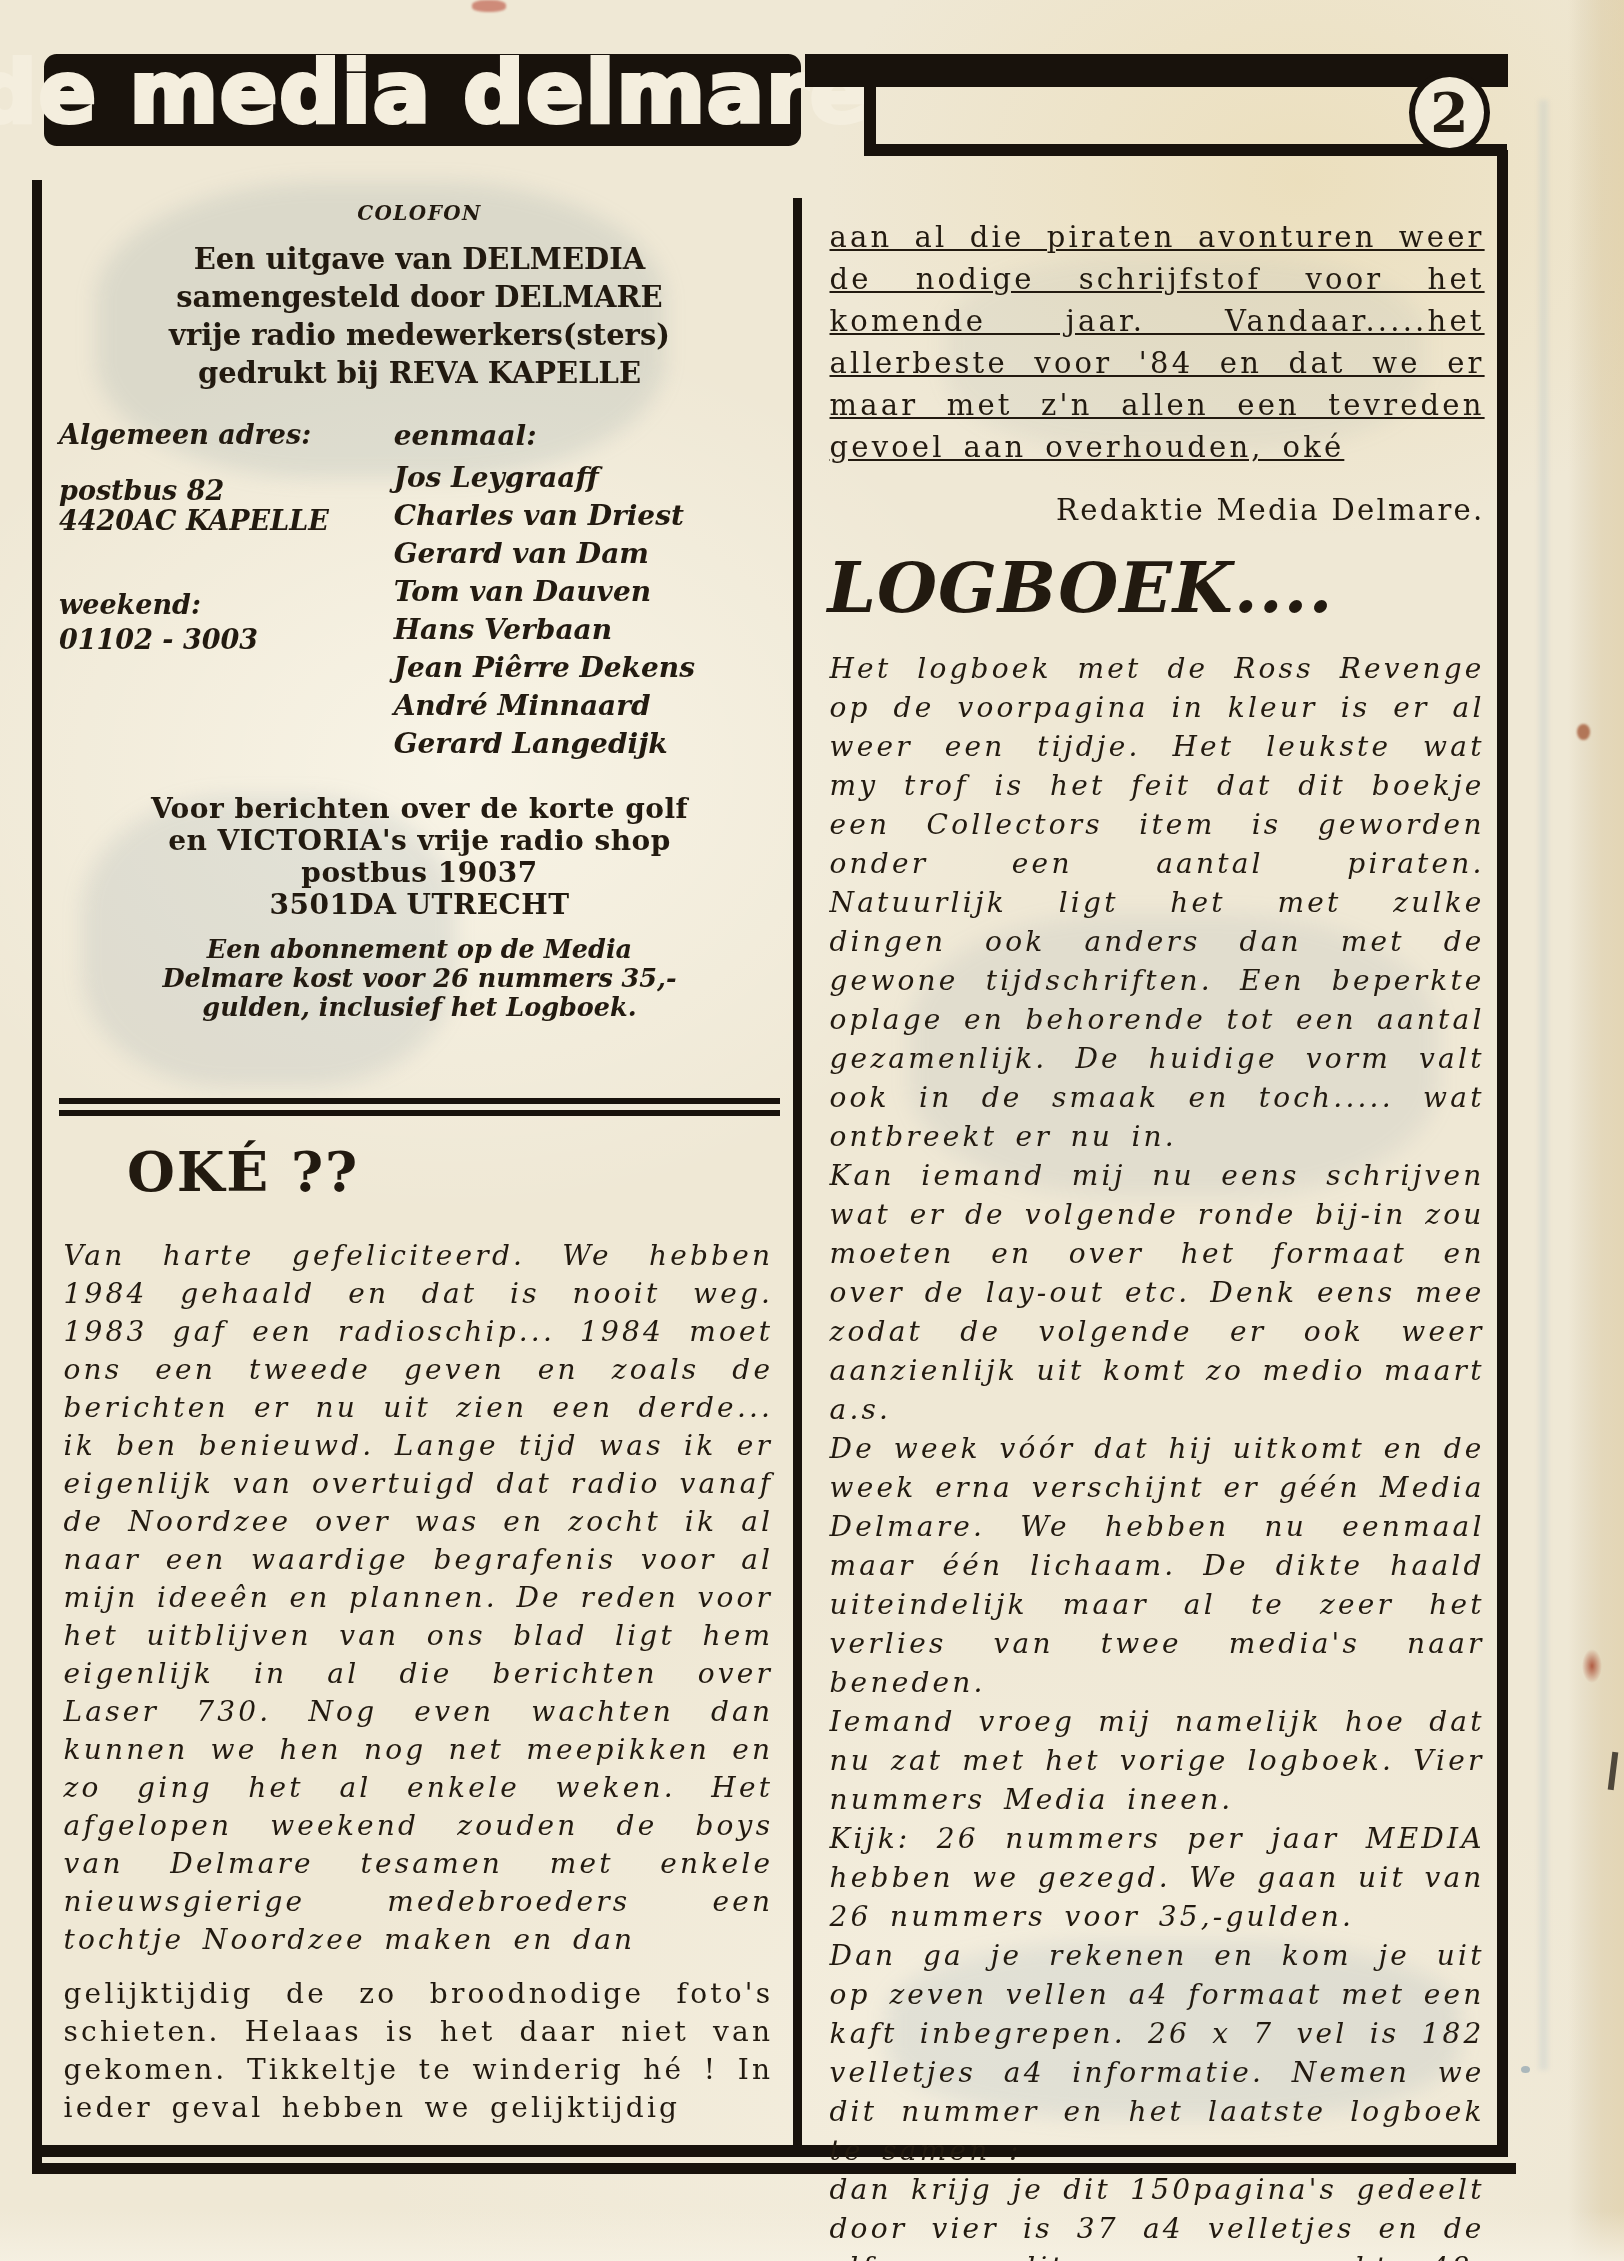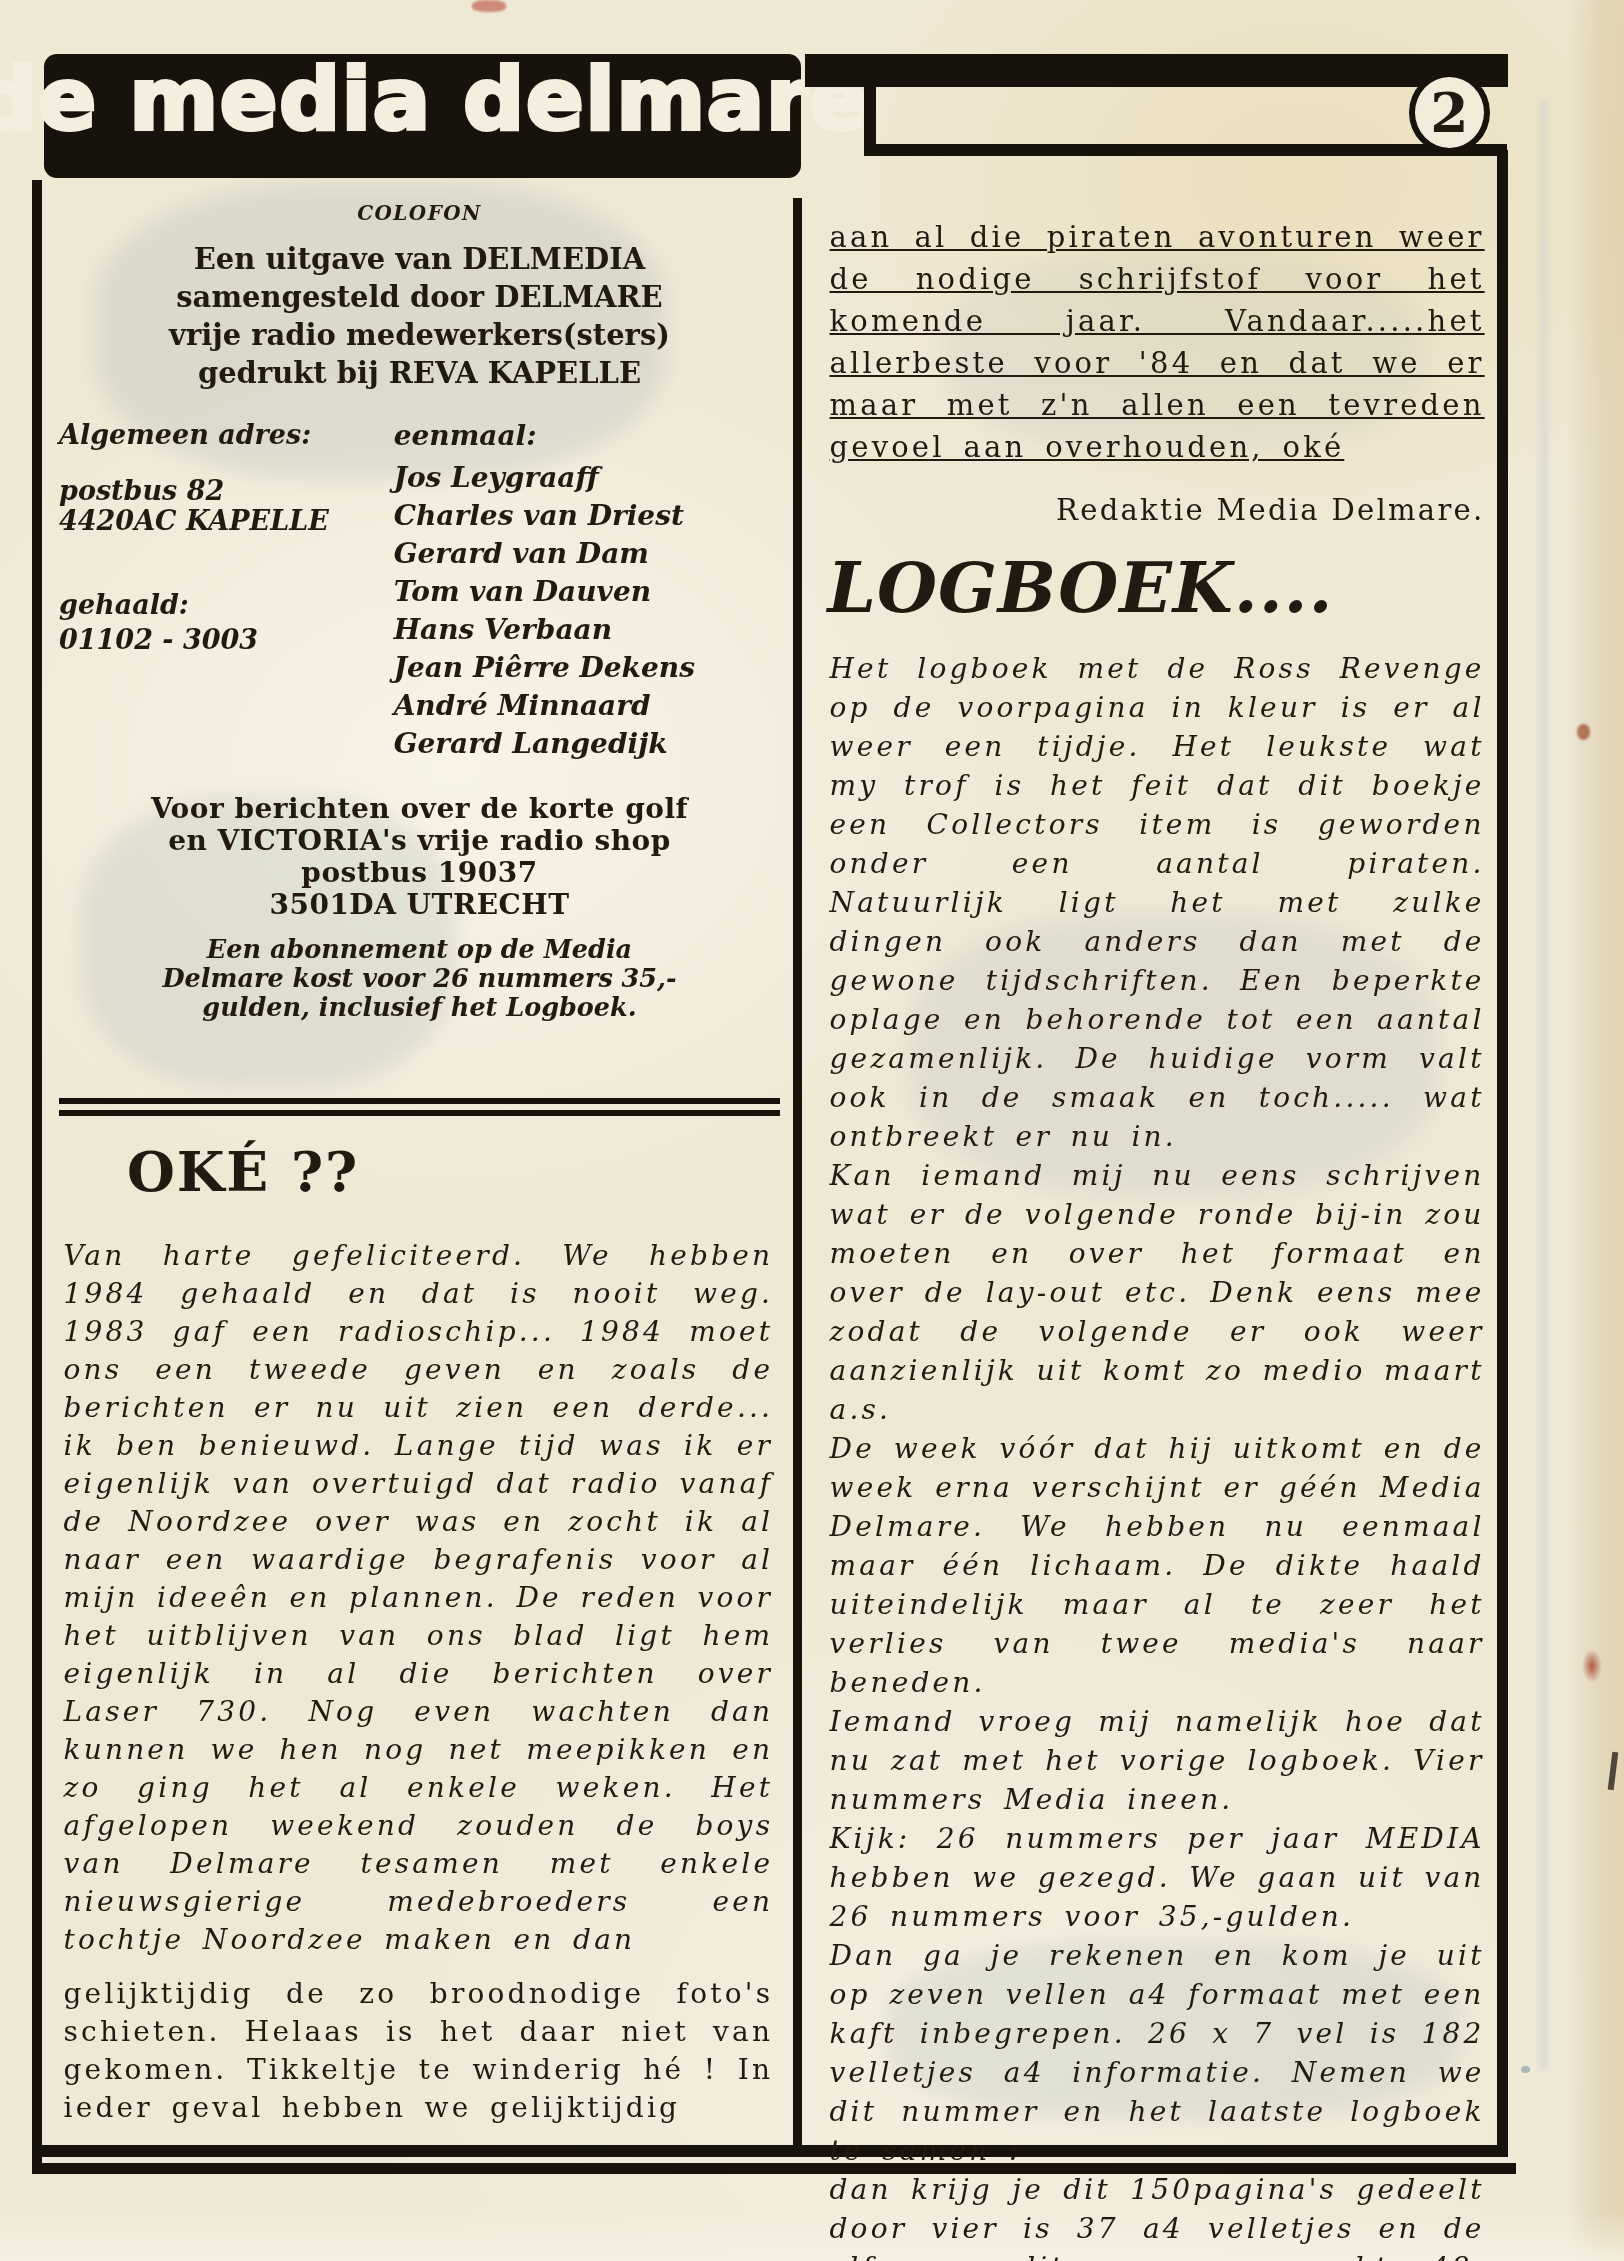--- a/index.html
+++ b/index.html
@@ -7,21 +7,21 @@
     position:relative;width:1624px;height:2261px;overflow:hidden;
     font-family:"DejaVu Serif","Liberation Serif",serif;color:#221a10;
     background:
       radial-gradient(819px 637px at 28% 34%, rgba(255,253,244,.55), rgba(255,253,244,0) 70%),
       radial-gradient(728px 546px at 80% 8%, rgba(232,214,166,.5), rgba(232,214,166,0) 65%),
       radial-gradient(910px 682px at 60% 90%, rgba(247,242,228,.6), rgba(247,242,228,0) 70%),
       linear-gradient(#efe8d5,#efe8d5);
   }
   .ink{background:#18120c;}
   
-  .masthead-box{position:absolute;left:44px;top:54px;width:757px;height:124px;background:#18120c;border-radius:12.7px;display:flex;align-items:flex-start;justify-content:center;}
+  .masthead-box{position:absolute;left:44px;top:54px;width:757px;height:92px;background:#18120c;border-radius:12.7px;display:flex;align-items:flex-end;justify-content:center;}
   .masthead-title{font-family:"DejaVu Sans","Liberation Sans",sans-serif;font-weight:bold;font-size:85px;color:#f4eede;-webkit-text-stroke:4.1px #f4eede;letter-spacing:1.8px;transform:translateY(-3.6px);white-space:nowrap;}
   .masthead-band{position:absolute;left:805px;top:54px;width:703px;height:33px;}
   .masthead-stub{position:absolute;left:864px;top:83px;width:12px;height:71px;}
   .masthead-rule{position:absolute;left:864px;top:144px;width:643px;height:12px;}
   .page-badge{position:absolute;left:1409px;top:71px;width:69px;height:71px;border:6.4px solid #18120c;border-radius:50%;background:#f2ebd9;display:flex;align-items:center;justify-content:center;font-size:55px;font-weight:bold;z-index:3;}
   
   .border-left{position:absolute;left:32px;top:180px;width:10px;height:1993px;}
   .border-right{position:absolute;left:1497px;top:150px;width:11px;height:2007px;}
   .col-divider{position:absolute;left:793px;top:198px;width:9px;height:1948px;}
   .brule1{position:absolute;left:32px;top:2145px;width:1476px;height:12px;}
@@ -115,21 +115,21 @@
     <p class="intro prelines">Een uitgave van DELMEDIA
 samengesteld door DELMARE
 vrije radio medewerkers(sters)
 gedrukt bij REVA KAPELLE</p>
 
     <div class="addr-grid">
       <div class="addr-left">
         <div>Algemeen adres:</div>
         <div class="addr-lines prelines">postbus 82
 4420AC KAPELLE</div>
-        <div class="phone-label">gehaald:</div>
+        <div class="phone-label">weekend:</div>
         <div class="phone-num">01102 - 3003</div>
       </div>
       <div class="addr-right">
         <div class="redaktie-label">eenmaal:</div>
         <div class="names prelines">Jos Leygraaff
 Charles van Driest
 Gerard van Dam
 Tom van Dauven
 Hans Verbaan
 Jean Piêrre Dekens

